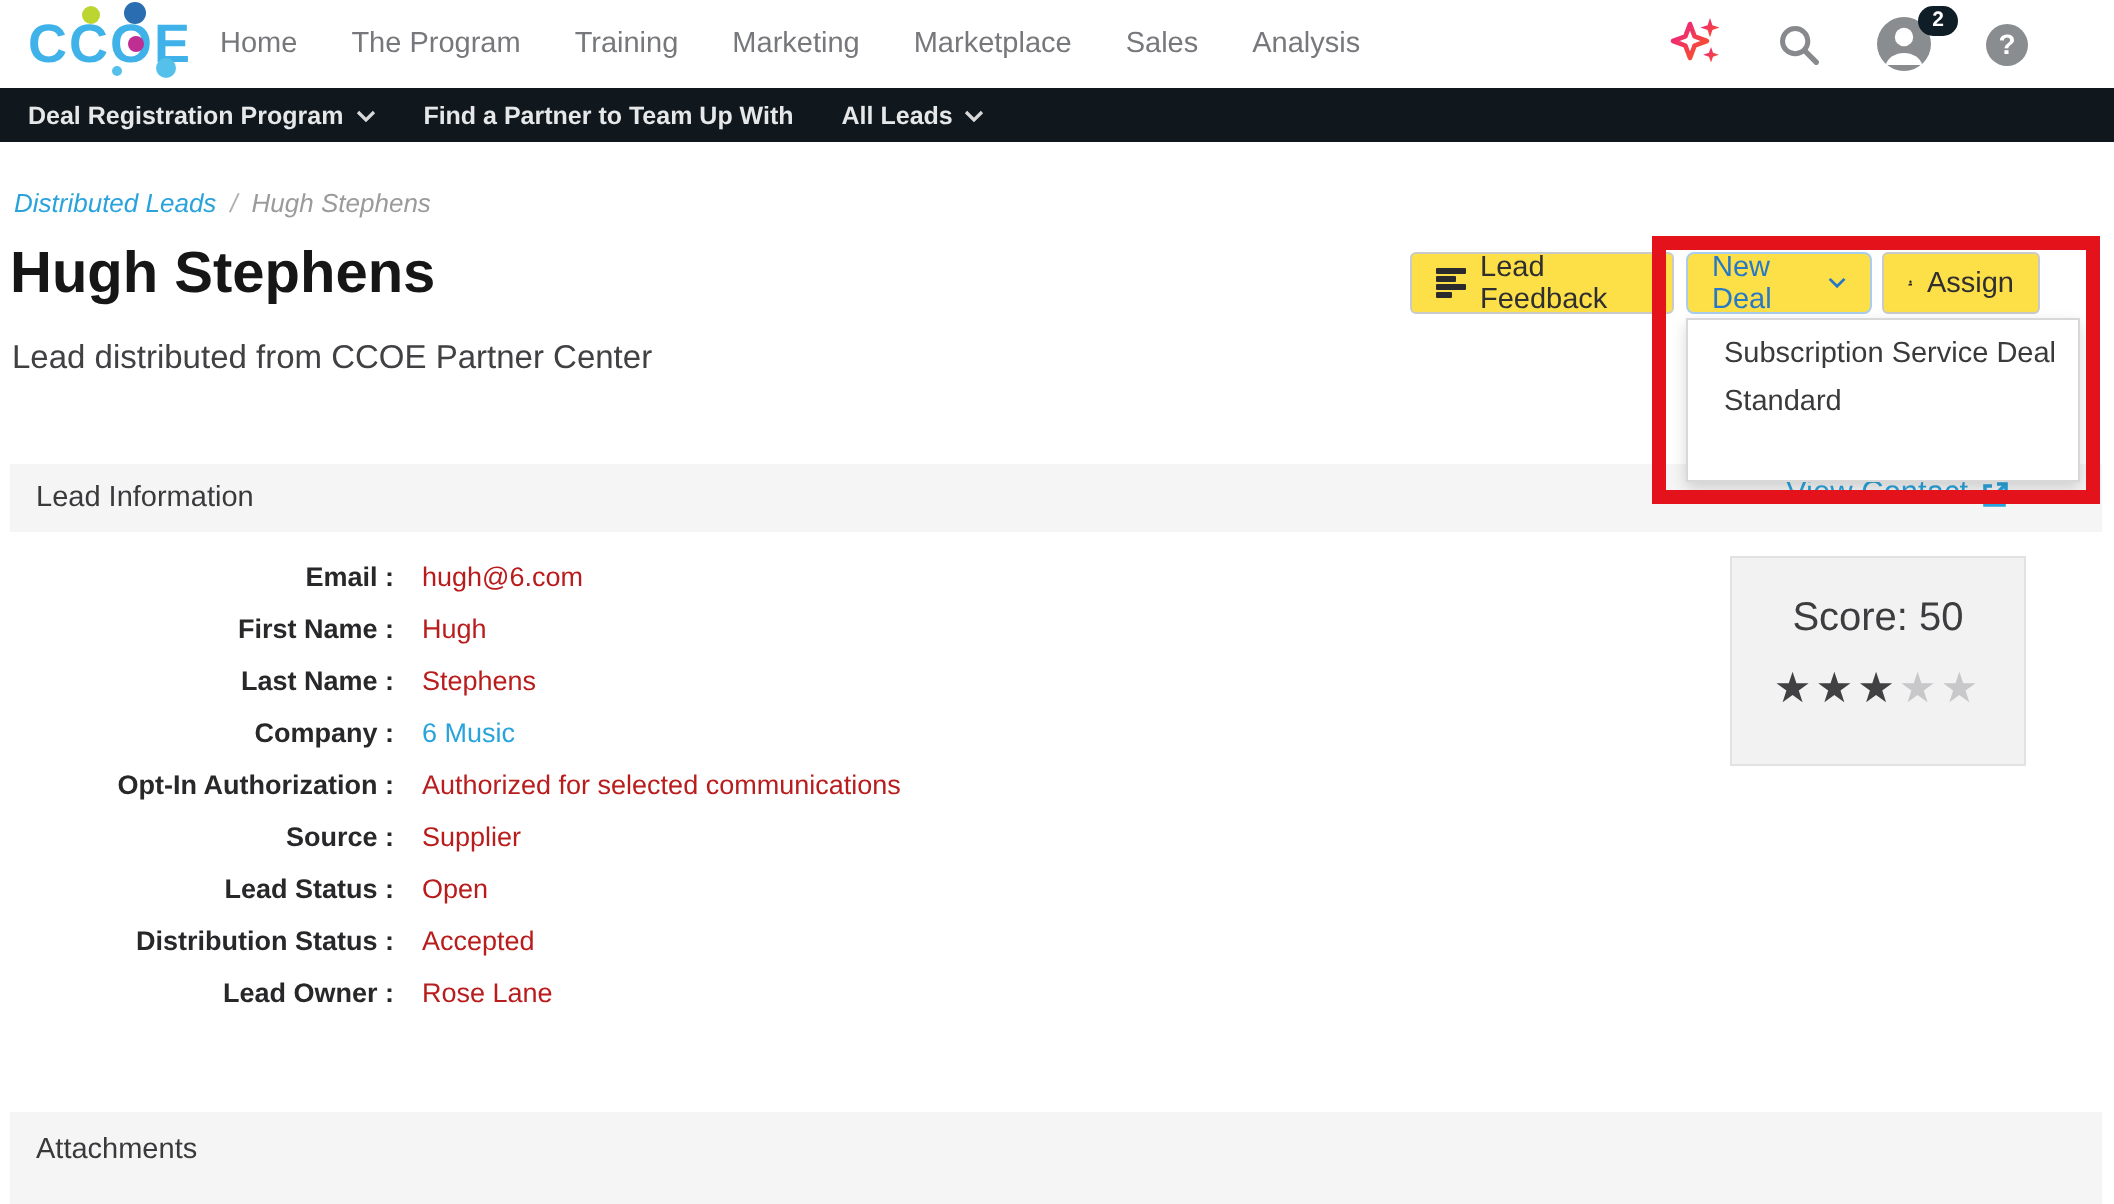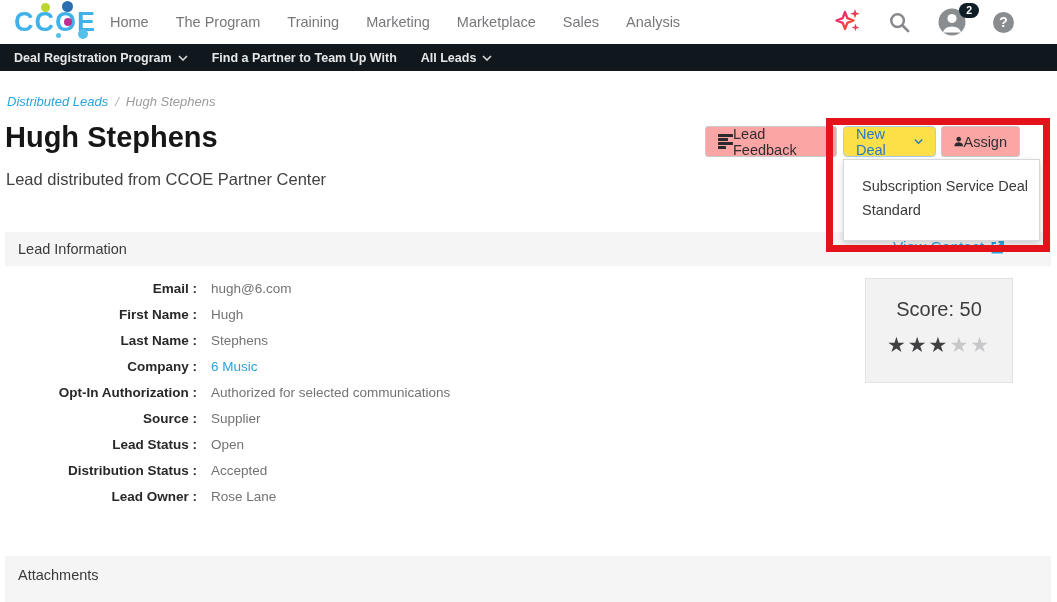--- a/index.html
+++ b/index.html
@@ -37,38 +37,38 @@
 
   
   .breadcrumb{position:absolute;left:7px;top:94px;display:flex;gap:7px;font-size:13px;align-items:center;font-style:italic;}
   .crumb-link{color:#29a3dc;cursor:pointer;}
   .crumb-sep{color:#b0b0b0;}
   .crumb-current{color:#9b9b9b;}
   .page-title{position:absolute;left:5px;top:121px;font-size:29px;font-weight:600;color:#161616;}
   .page-subtitle{position:absolute;left:6px;top:170px;font-size:16.5px;color:#414144;}
 
   
-  .btn{position:absolute;top:126px;height:31px;box-sizing:border-box;background:#fca5a5;
+  .btn{position:absolute;top:126px;height:31px;box-sizing:border-box;background:#fde047;
        border:1px solid #c9cacb;border-radius:3px;display:flex;align-items:center;justify-content:center;
-       font-size:14.5px;color:#2f2f31;cursor:pointer;padding:0 12px;}
+       gap:7px;font-size:14.5px;color:#2f2f31;cursor:pointer;padding:0 12px;}
   .btn-feedback{left:705px;width:132px;}
   .btn-newdeal{left:843px;width:93px;border:1px solid #a9cdee;border-radius:4px;color:#2878c8;
                background:#fde047;gap:6px;}
   .btn-assign{left:941px;width:79px;}
   .fb-icon{display:flex;flex-direction:column;gap:1.5px;}
   .fb-icon i{display:block;height:2.6px;background:#2b2b2d;border-radius:0.5px;}
   .fb-icon i:nth-child(1){width:15px;}
   .fb-icon i:nth-child(2){width:10px;}
   .fb-icon i:nth-child(3){width:15px;}
   .fb-icon i:nth-child(4){width:8px;}
 
   
   .dropdown{position:absolute;left:843px;top:159px;width:197px;height:82px;box-sizing:border-box;
             background:#fff;border:1px solid #d8d8d8;box-shadow:0 3px 7px rgba(0,0,0,.16);
-            z-index:5;padding-top:14px;}
+            z-index:5;padding-top:5px;}
   .dropdown .menu-item{height:24px;line-height:24px;padding-left:18px;font-size:14.5px;
             color:#3a3a3c;cursor:pointer;white-space:nowrap;}
 
   
   .view-contact{position:absolute;left:893px;top:238px;display:flex;align-items:center;gap:6px;
                 color:#29a3dc;font-size:15.5px;cursor:pointer;z-index:2;}
 
   
   .annotation-rect{position:absolute;left:826px;top:118px;width:224px;height:134px;
                    box-sizing:border-box;border:7px solid #e4121a;z-index:10;pointer-events:none;}
@@ -76,21 +76,21 @@
   
   .section-bar{position:absolute;left:5px;width:1046px;background:#f5f5f6;display:flex;
                align-items:center;padding-left:13px;box-sizing:border-box;font-size:14.5px;color:#3a3a3c;}
   .bar-leadinfo{top:232px;height:34px;z-index:1;}
   .bar-attachments{top:556px;height:46px;align-items:flex-start;padding-top:11px;}
 
   
   .fields{position:absolute;left:0;top:275px;width:760px;}
   .field-row{display:flex;align-items:center;height:26px;}
   .field-label{width:197px;text-align:right;font-weight:700;font-size:13.5px;color:#28282a;}
-  .field-value{margin-left:14px;font-size:13.5px;color:#737373;}
+  .field-value{margin-left:14px;font-size:13.5px;color:#b91c1c;}
   .field-value.link{color:#29a3dc;cursor:pointer;}
 
   
   .score-box{position:absolute;left:865px;top:278px;width:148px;height:105px;box-sizing:border-box;
              background:#f2f2f3;border:1px solid #e2e2e3;text-align:center;}
   .score-label{margin-top:19px;font-size:20px;color:#3d3d3f;}
   .stars{margin-top:13px;font-size:21px;letter-spacing:2px;line-height:21px;}
   .stars-dark{color:#414143;}
   .stars-light{color:#c8c8ca;}
 </style>

